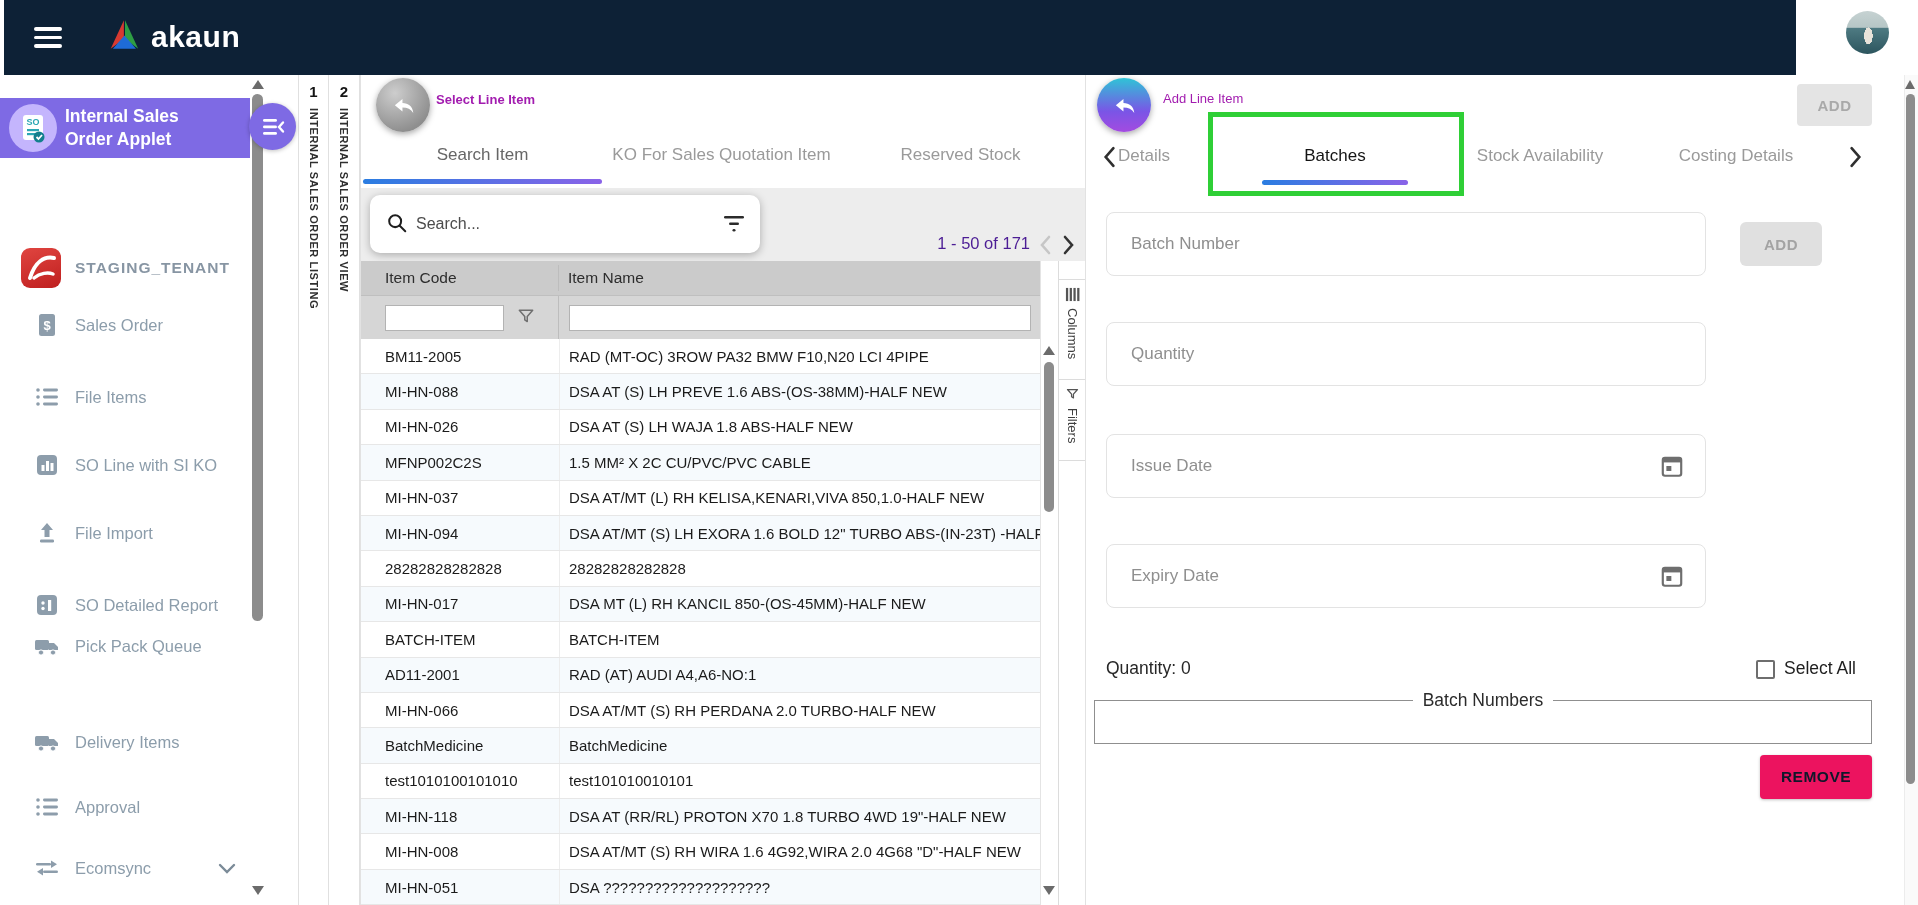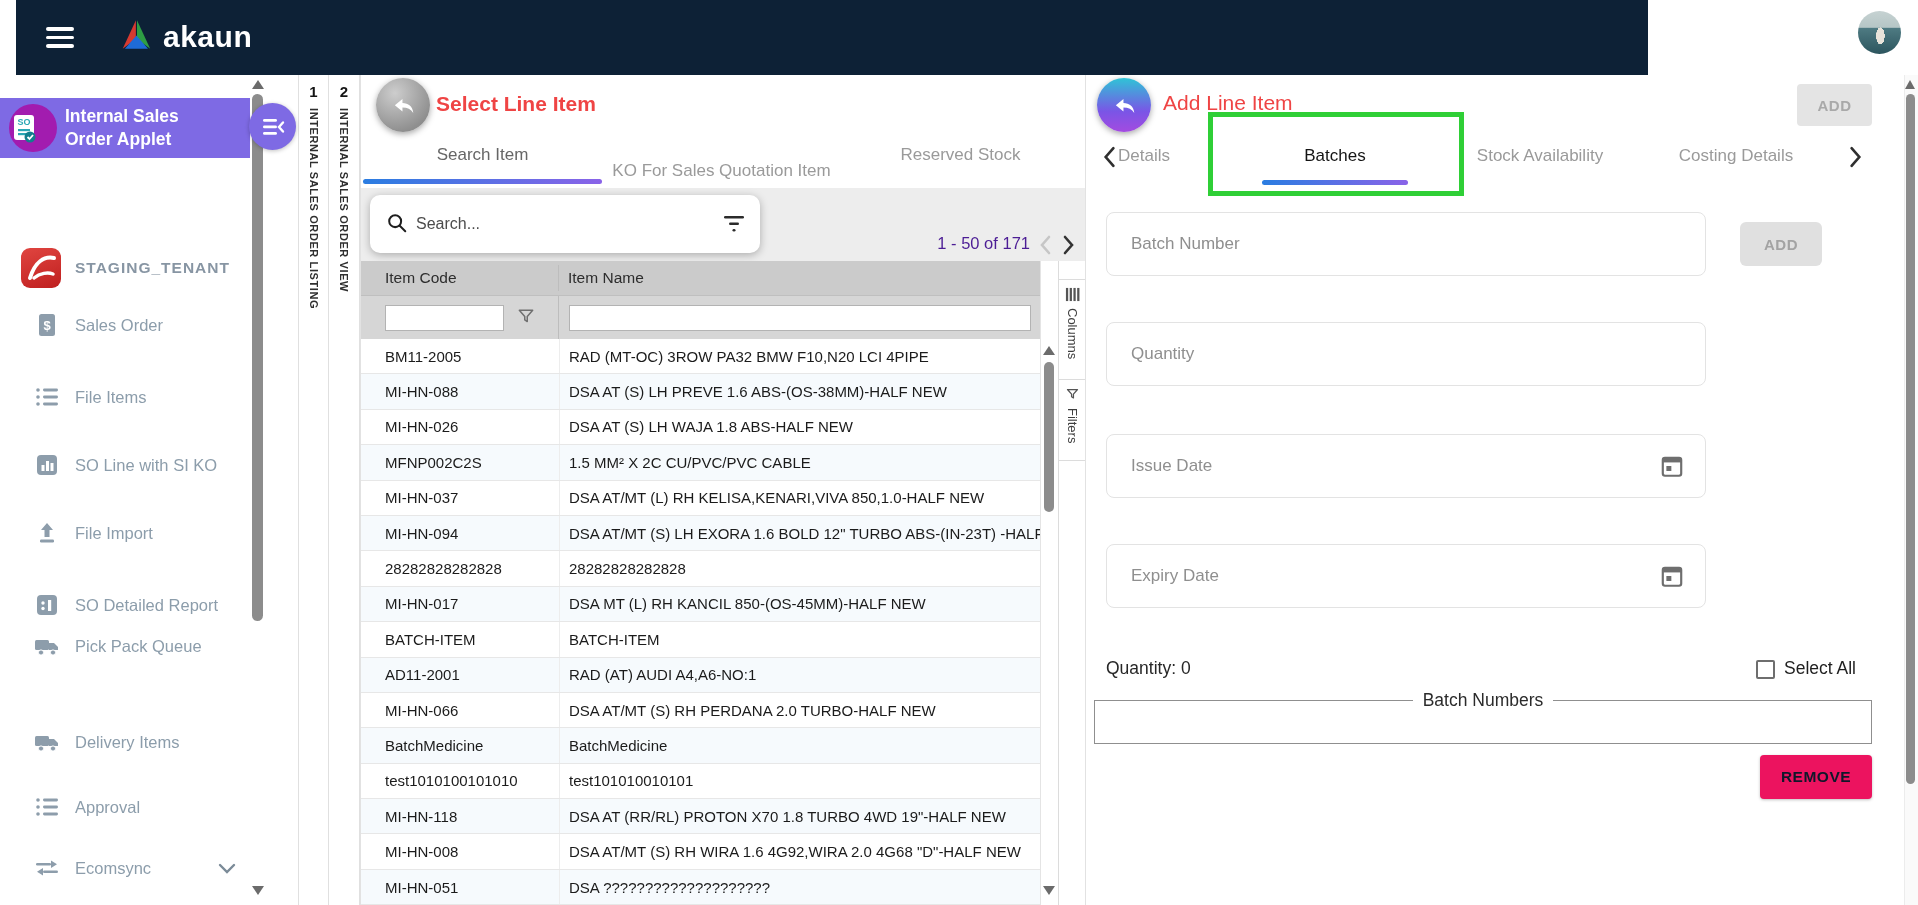--- a/index.html
+++ b/index.html
@@ -1,35 +1,35 @@
 <!DOCTYPE html>
 <html><head>
 <meta charset="utf-8">
 <style>
   * { margin:0; padding:0; box-sizing:border-box; }
   html,body { background:#e9e9e9; }
   body { font-family:"Liberation Sans", sans-serif; }
   #app { position:relative; width:1918px; height:905px; background:#fff; overflow:hidden; }
 
   
-  #topbar { position:absolute; left:16px; top:0; width:1632px; height:75px; background:#0d2136; z-index:40; }
+  #topbar { position:absolute; left:4px; top:0; width:1792px; height:75px; background:#0d2136; z-index:40; }
   .hamburger { position:absolute; left:30px; top:27px; width:28px; height:21px; display:flex; flex-direction:column; justify-content:space-between; cursor:pointer; }
   .hamburger span { display:block; height:3.6px; background:#fff; border-radius:2px; }
   .brand { position:absolute; left:103px; top:18px; display:flex; align-items:center; gap:8px; }
   .brand-text { color:#fff; font-size:30px; font-weight:700; letter-spacing:.5px; }
   .avatar { position:absolute; left:1842px; top:11px; width:43px; height:43px; border-radius:50%;
     background:
       radial-gradient(ellipse 7px 14px at 52% 58%, #e8e3da 0%, #e8e3da 60%, rgba(0,0,0,0) 61%),
       linear-gradient(180deg,#c6d2d2 0%,#b6c6c6 38%,#4e7a82 40%,#2c555e 100%);
     cursor:pointer; }
 
   
   #sidebar { position:absolute; left:0; top:75px; width:250px; height:830px; background:#fff; }
   #applet-header { position:absolute; left:0; top:23px; width:250px; height:60px; background:#7e6ae4; display:flex; align-items:center; }
-  .applet-icon { position:relative; width:48px; height:48px; border-radius:50%; background:#a21caf; margin-left:9px; flex:0 0 auto; display:flex; align-items:center; justify-content:flex-start; }
+  .applet-icon { position:relative; width:48px; height:48px; border-radius:50%; background:#c4b5fd; margin-left:9px; flex:0 0 auto; display:flex; align-items:center; justify-content:center; }
   .applet-title { color:#fff; font-size:17.5px; font-weight:600; line-height:1.3; margin-left:8px; }
   #collapse-btn { position:absolute; left:249px; top:103px; width:47px; height:47px; border-radius:50%; background:#7e6ae4; z-index:30; box-shadow:0 1px 4px rgba(0,0,0,.25); display:flex; align-items:center; justify-content:center; cursor:pointer; }
   .menu-item { position:absolute; left:0; width:250px; height:42px; display:flex; align-items:center; cursor:pointer; }
   .menu-item .mi-icon { position:absolute; left:34px; width:26px; height:26px; display:flex; align-items:center; justify-content:center; }
   .menu-item .mi-label { position:absolute; left:75px; font-size:16.5px; color:#8c9dab; white-space:nowrap; }
   .menu-item.tenant .mi-icon { left:21px; width:40px; height:40px; border-radius:9px; background:linear-gradient(160deg,#e04540,#bf1f1f); }
   .menu-item.tenant .mi-label { font-size:15.5px; font-weight:700; color:#8795a3; letter-spacing:1px; }
   .mi-caret { position:absolute; left:218px; top:14px; }
 
   
@@ -41,21 +41,21 @@
   
   .vtab { position:absolute; top:75px; width:31px; height:830px; background:#fff; border-right:1px solid #e0e0e0; cursor:pointer; }
   .vtab.first { border-left:1px solid #e0e0e0; }
   .vtab .vnum { display:block; text-align:center; margin-top:8px; font-size:15px; font-weight:700; color:#141414; }
   .vtab .vlabel { display:block; writing-mode:vertical-rl; text-orientation:mixed; margin:8px auto 0 auto; font-size:11px; font-weight:600; color:#2f2f2f; letter-spacing:.6px; white-space:nowrap; }
 
   
   .back-btn { position:absolute; width:54px; height:54px; border-radius:50%; box-shadow:0 2px 6px rgba(0,0,0,.35); display:flex; align-items:center; justify-content:center; cursor:pointer; }
   .back-gray { background:radial-gradient(circle at 35% 28%, #cdcdcd, #8e8e8e 75%); }
   .back-grad { background:linear-gradient(180deg,#2fc4d6 0%,#7a55e6 62%,#a34be0 100%); }
-  .panel-title { position:absolute; font-size:21px; font-weight:600; color:#ef4444; white-space:nowrap; }
+  .panel-title { position:absolute; font-size:13px; font-weight:600; color:#a21caf; white-space:nowrap; }
   .htab { position:absolute; height:24px; font-size:17px; text-align:center; color:#9a9a9a; white-space:nowrap; cursor:pointer; }
   .htab.dark { color:#666; font-weight:500; }
   .htab.active { color:#141414; font-weight:500; }
   .tab-underline { position:absolute; height:5px; border-radius:3px; background:linear-gradient(90deg,#2a7de1,#8a63e8); }
 
   
   #select-panel-border { position:absolute; left:360px; top:75px; width:1px; height:830px; background:#e2e2e2; }
   #mid-gray-strip { position:absolute; left:361px; top:188px; width:724px; height:73px; background:#ededed; }
   #search-card { position:absolute; left:370px; top:195px; width:390px; height:58px; background:#fff; border-radius:10px; box-shadow:0 2px 8px rgba(0,0,0,.28); }
   #search-input { position:absolute; left:46px; top:14px; width:270px; height:30px; border:none; outline:none; font-size:16px; color:#333; background:transparent; }
@@ -296,21 +296,21 @@
   <div id="select-panel-border"></div>
 
   <div class="back-btn back-gray" style="left:376px; top:78px;">
     <svg width="26" height="26" viewBox="0 0 24 24">
       <path d="M11.5 6.5 L4.5 12.3 L11.5 18.1 V14.4 C16 14.4 19.3 15.9 21.5 19.3 C20.8 12.9 16.9 10.4 11.5 10.2 Z" fill="#fff"></path>
     </svg>
   </div>
   <div class="panel-title" style="left:436px; top:92px;">Select Line Item</div>
 
   <div class="htab dark" style="left:363px; top:145px; width:239px;">Search Item</div>
-  <div class="htab" style="left:602px; top:145px; width:239px; overflow:hidden;margin-top:16px;">KO For Sales Quotation Item</div>
+  <div class="htab" style="left:602px; top:145px; width:239px; overflow:hidden;">KO For Sales Quotation Item</div>
   <div class="htab" style="left:841px; top:145px; width:239px;">Reserved Stock</div>
   <div class="tab-underline" style="left:363px; top:179px; width:239px;"></div>
 
   <div id="mid-gray-strip"></div>
 
   <div id="search-card">
     <svg style="position:absolute; left:16px; top:17px;" width="22" height="22" viewBox="0 0 24 24">
       <circle cx="10" cy="10" r="6.5" stroke="#1e1e1e" stroke-width="2.2" fill="none"></circle>
       <line x1="15" y1="15" x2="21" y2="21" stroke="#1e1e1e" stroke-width="2.2" stroke-linecap="round"></line>
     </svg>

